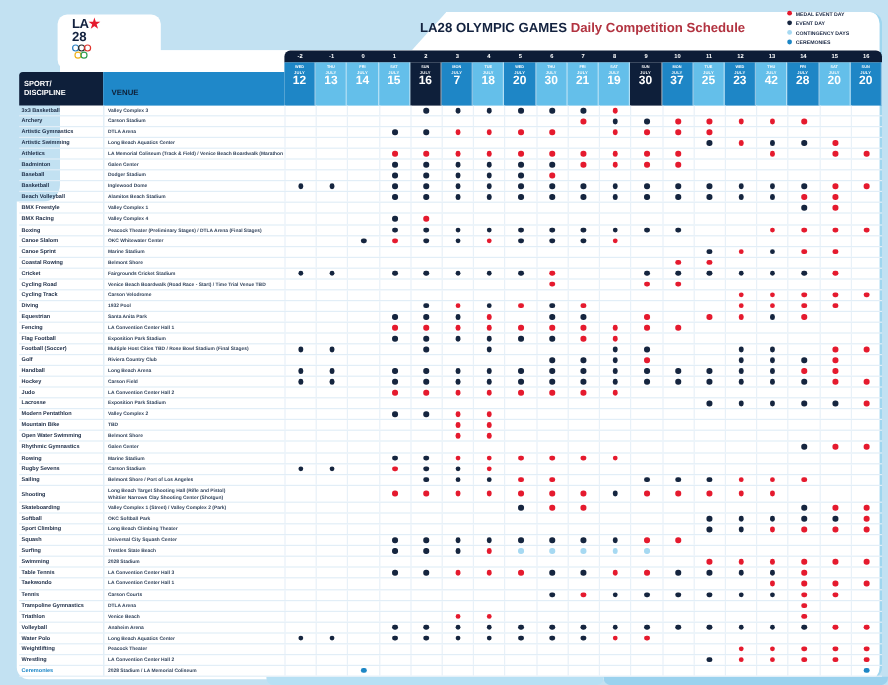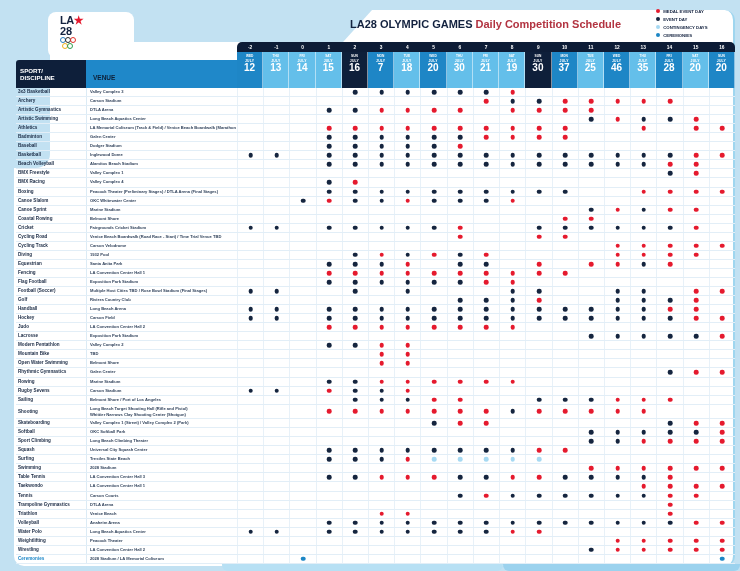--- a/index.html
+++ b/index.html
@@ -182,26 +182,26 @@
       <div class="num">37</div>
     </div>
     <div class="datecell shade-light">
       <div class="dow">TUE</div>
       <div class="mon">JULY</div>
       <div class="num">25</div>
     </div>
     <div class="datecell shade-med">
       <div class="dow">WED</div>
       <div class="mon">JULY</div>
-      <div class="num">46</div>
+      <div class="num">23</div>
     </div>
     <div class="datecell shade-light">
       <div class="dow">THU</div>
       <div class="mon">JULY</div>
-      <div class="num">35</div>
+      <div class="num">42</div>
     </div>
     <div class="datecell shade-med">
       <div class="dow">FRI</div>
       <div class="mon">JULY</div>
       <div class="num">28</div>
     </div>
     <div class="datecell shade-light">
       <div class="dow">SAT</div>
       <div class="mon">JULY</div>
       <div class="num">20</div>

